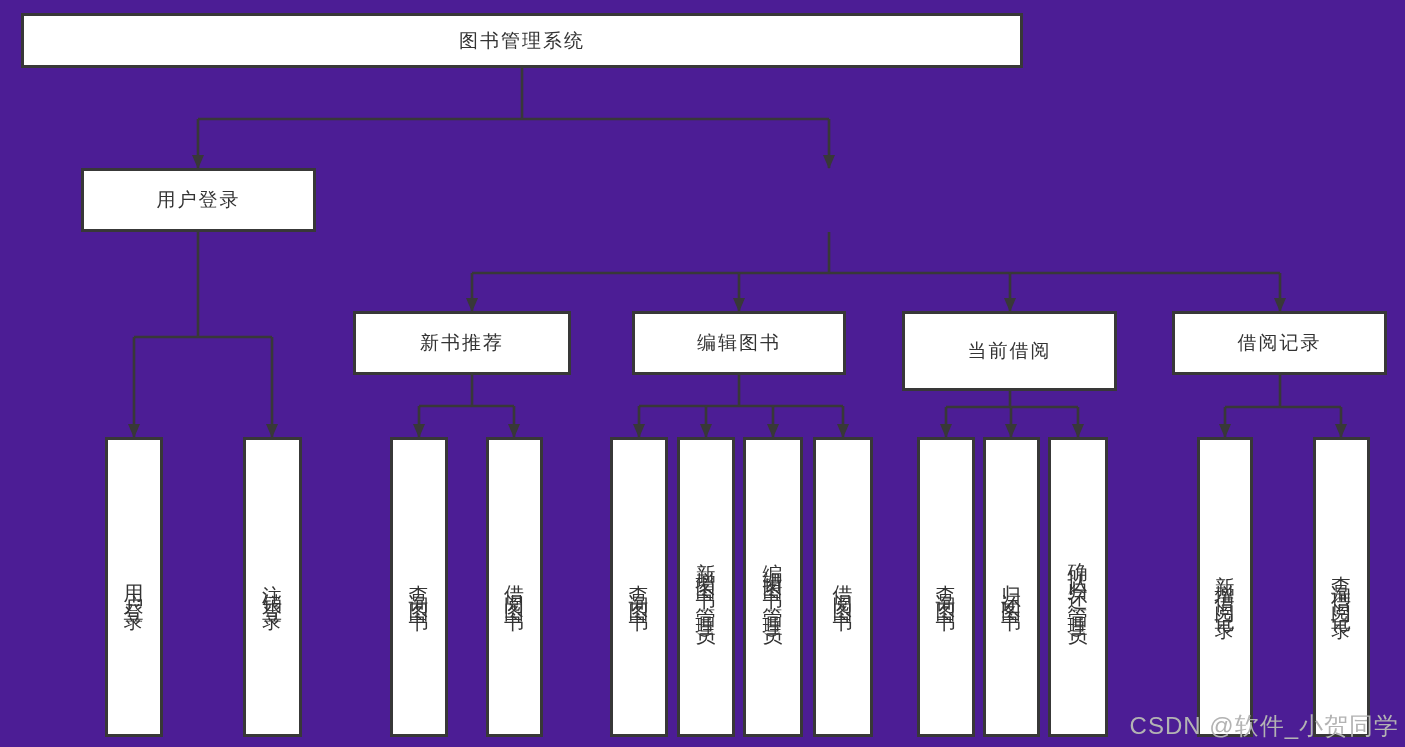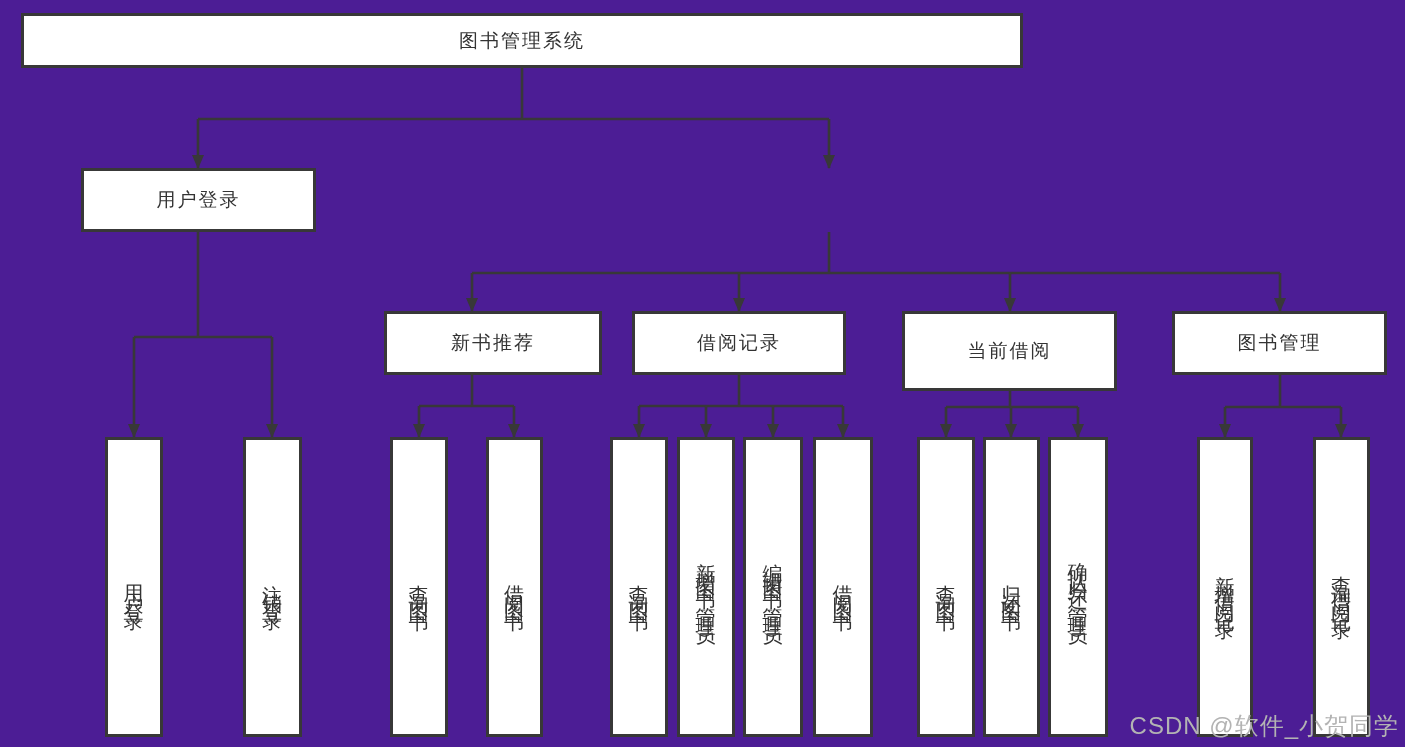--- a/index.html
+++ b/index.html
@@ -84,31 +84,31 @@
   </svg>
 
   <div class="box" style="left:21px;top:13px;width:1002px;height:55px;">
     <span>图书管理系统</span>
   </div>
 
   <div class="box" style="left:81px;top:168px;width:235px;height:64px;">
     <span>用户登录</span>
   </div>
 
-  <div class="box" style="left:384px;top:311px;width:218px;height:64px;">
+  <div class="box" style="left:353px;top:311px;width:218px;height:64px;">
     <span>新书推荐</span>
   </div>
   <div class="box" style="left:632px;top:311px;width:214px;height:64px;">
-    <span>借阅记录</span>
+    <span>编辑图书</span>
   </div>
   <div class="box" style="left:902px;top:311px;width:215px;height:80px;">
     <span>当前借阅</span>
   </div>
   <div class="box" style="left:1172px;top:311px;width:215px;height:64px;">
-    <span>图书管理</span>
+    <span>借阅记录</span>
   </div>
 
   <div class="box leaf" style="left:105px;top:437px;width:58px;height:300px;">
     <span>用户登录</span>
   </div>
   <div class="box leaf" style="left:243px;top:437px;width:59px;height:300px;">
     <span>注销登录</span>
   </div>
 
   <div class="box leaf" style="left:390px;top:437px;width:58px;height:300px;">

